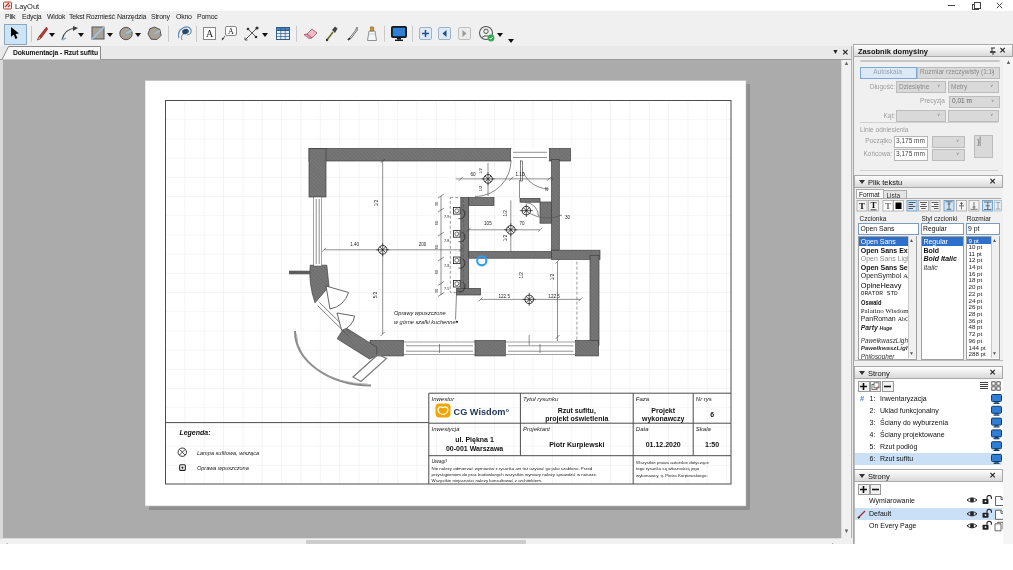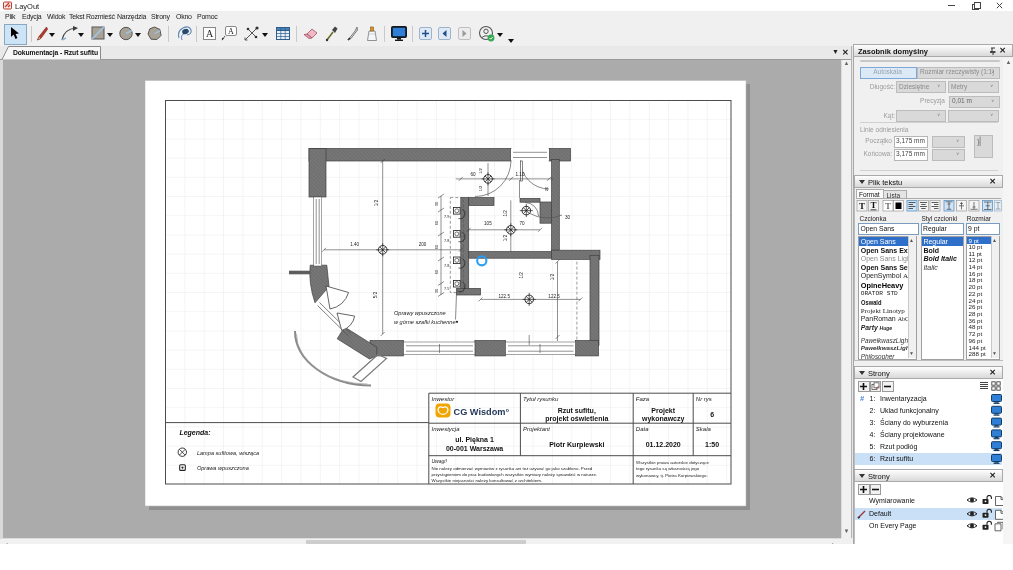--- a/index.html
+++ b/index.html
@@ -635,24 +635,24 @@
   <div class="abs" style="left:966px;top:223px;width:32px;height:9.5px;background:#fff;border:1px solid #7a9cbe"></div>
   <div class="abs" style="left:968px;top:224.8px;font-size:6.8px;color:#111">9 pt</div>
 
   <div class="abs" style="left:858.2px;top:235.5px;width:57px;height:122.5px;background:#fff;border:1px solid #a0a0a0;overflow:hidden">
     <div style="position:absolute;left:0;top:0.5px;width:49px;height:8.6px;background:#2e6fc9"></div>
     <div style="position:absolute;left:1.5px;top:1.5px;font-size:7px;color:#fff">Open Sans</div>
     <div style="position:absolute;left:1.5px;top:10.4px;font-size:7px;font-weight:bold;color:#111;white-space:nowrap">Open Sans Extr</div>
     <div style="position:absolute;left:1.5px;top:18.8px;font-size:7px;color:#8a8a8a;white-space:nowrap">Open Sans Light</div>
     <div style="position:absolute;left:1.5px;top:27.2px;font-size:7px;font-weight:bold;color:#111;white-space:nowrap">Open Sans Semi</div>
     <div style="position:absolute;left:1.5px;top:35.6px;font-size:7px;color:#222;white-space:nowrap">OpenSymbol <span style="font-family:'Liberation Serif',serif">AbC</span></div>
-    <div style="position:absolute;left:1.5px;top:44.5px;font-size:7.4px;font-weight:bold;color:#000;white-space:nowrap">OpineHeavy</div>
+    <div style="position:absolute;left:1.5px;top:44.5px;font-size:7.4px;font-weight:normal;color:#000;white-space:nowrap">OpineHeavy</div>
     <div style="position:absolute;left:1.5px;top:53.8px;font-size:6.2px;font-family:'Liberation Mono',monospace;color:#222;white-space:nowrap">ORATOR STD</div>
     <div style="position:absolute;left:1.5px;top:61.4px;font-size:7.2px;font-weight:bold;color:#111;white-space:nowrap;transform:scaleX(0.8);transform-origin:left">Oswald</div>
-    <div style="position:absolute;left:1.5px;top:70.6px;font-size:7px;font-family:'Liberation Serif',serif;color:#222;white-space:nowrap">Projekt Linotyp</div>
+    <div style="position:absolute;left:1.5px;top:70.6px;font-size:7px;font-family:'Liberation Serif',serif;color:#222;white-space:nowrap">Palatino Wisdom</div>
     <div style="position:absolute;left:1.5px;top:78.6px;font-size:7px;color:#222;white-space:nowrap">PanRoman <span style="font-family:'Liberation Serif',serif;font-size:6px">AbCd</span></div>
     <div style="position:absolute;left:1.5px;top:87.5px;font-size:6.8px;font-weight:bold;font-style:italic;color:#222;white-space:nowrap">Party <span style="font-size:5px">Huge</span></div>
     <div style="position:absolute;left:1.5px;top:100px;font-size:6.4px;font-style:italic;color:#333;white-space:nowrap">PawełkwaszLight</div>
     <div style="position:absolute;left:1.5px;top:107.5px;font-size:6.2px;font-style:italic;font-weight:bold;color:#333;white-space:nowrap">PawełkwaszLightIta</div>
     <div style="position:absolute;left:1.5px;top:116.5px;font-size:6.4px;font-style:italic;color:#333;white-space:nowrap">Philosopher</div>
   </div>
   <div class="abs" style="left:908px;top:236px;width:7px;height:121.5px;background:#f0f0f0;border-left:1px solid #c9c9c9"></div>
   <div class="abs" style="left:909px;top:237px;font-size:5px;color:#555">▲</div>
   <div class="abs" style="left:909px;top:350px;font-size:5px;color:#555">▼</div>
 

